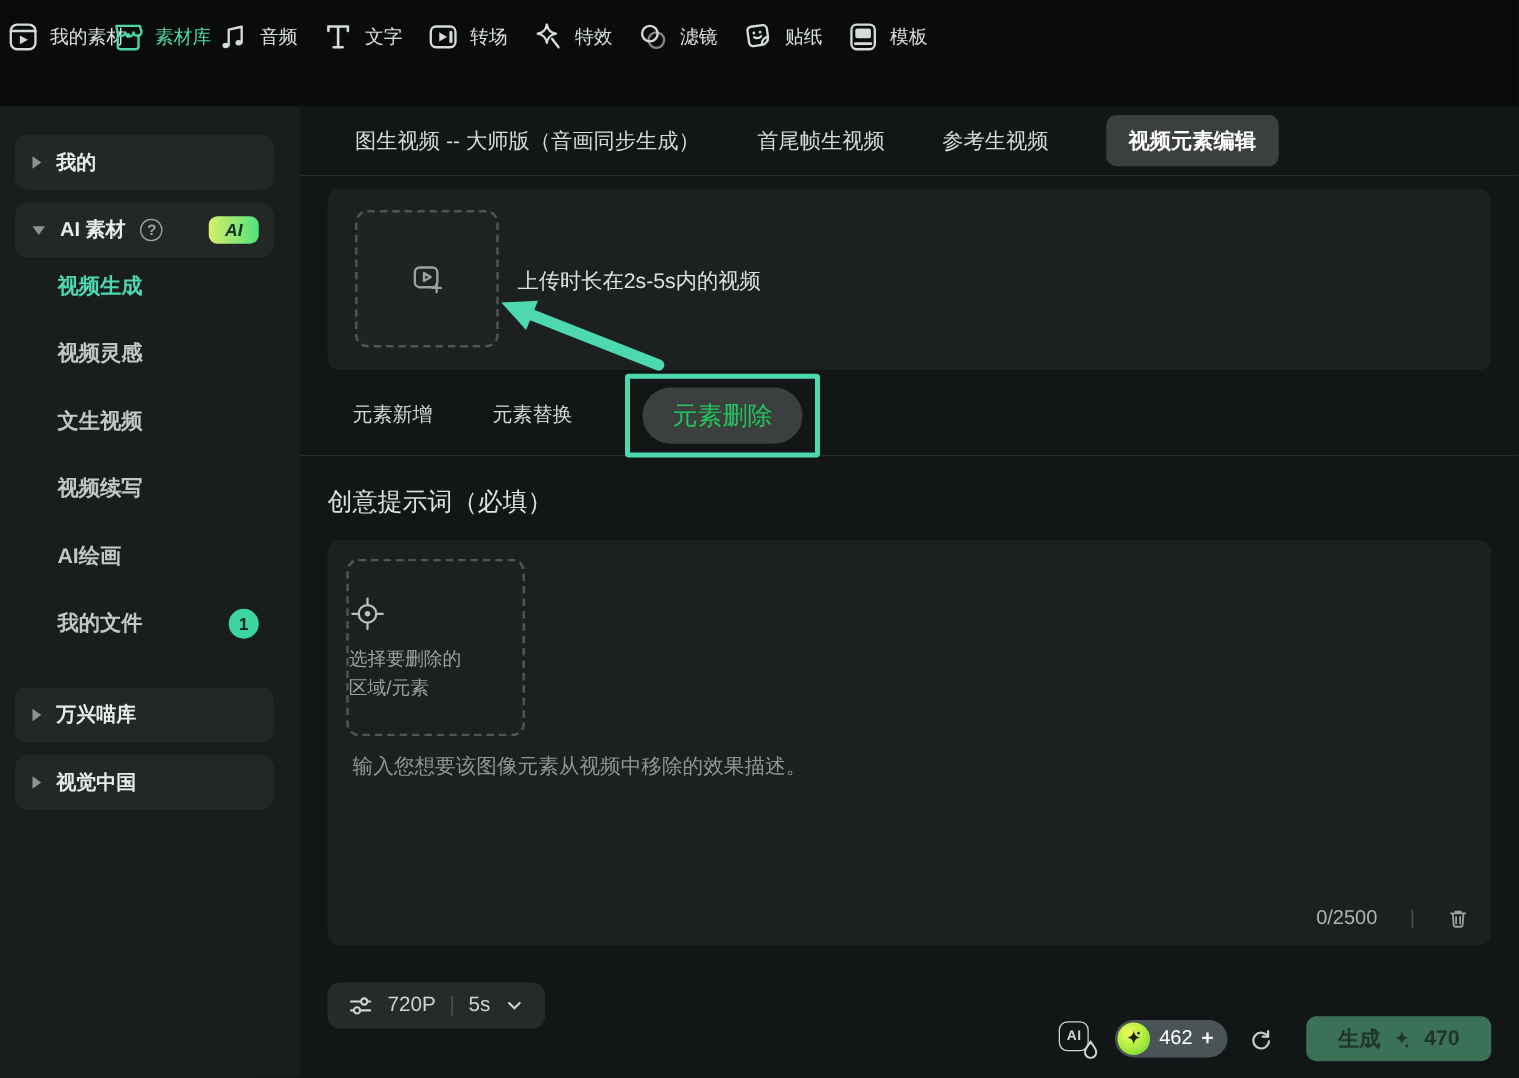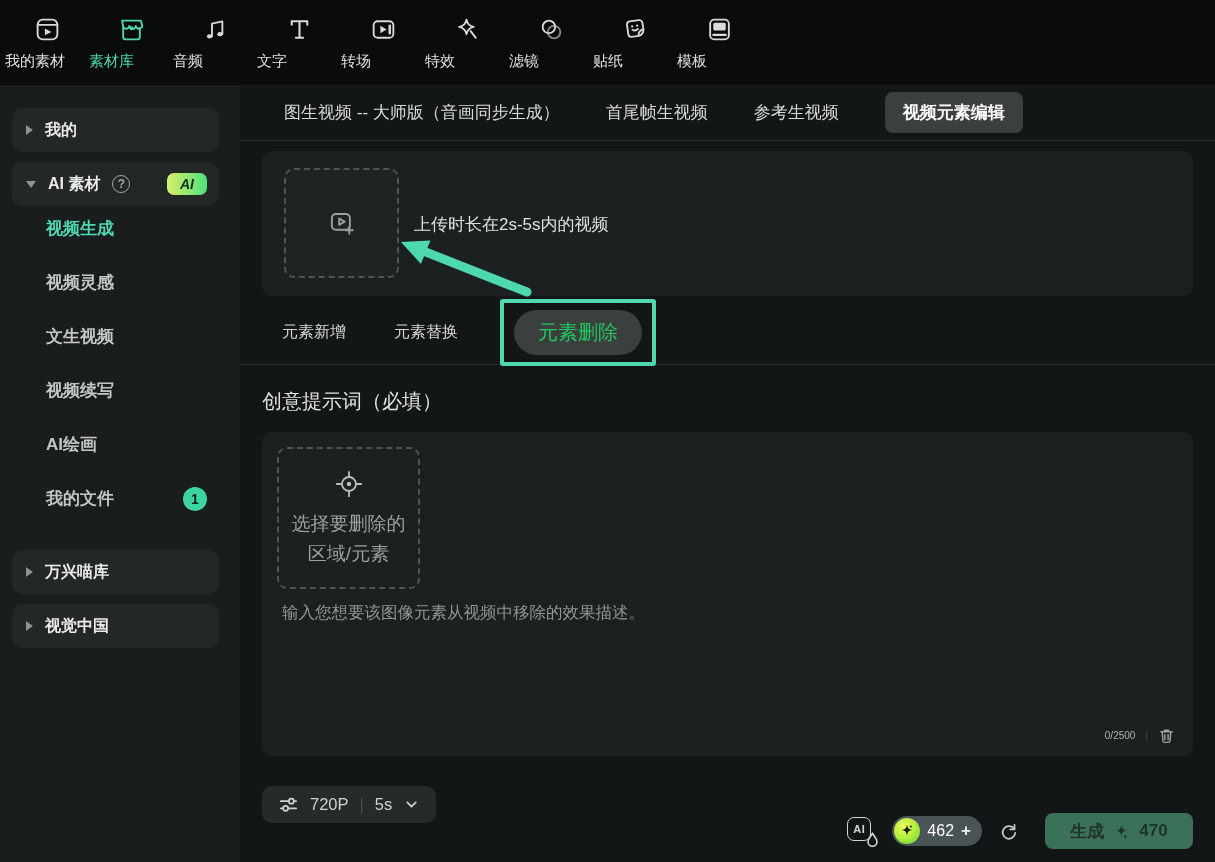--- a/index.html
+++ b/index.html
@@ -14,21 +14,21 @@
     --txt:#e4e7e6;
     --muted:#8f9694;
     --icon:#d6dad8;
   }
   *{box-sizing:border-box;margin:0;padding:0}
   html,body{width:1215px;height:862px;overflow:hidden}
   body{background:var(--bg);font-family:"Liberation Sans","DejaVu Sans",sans-serif;color:var(--txt);-webkit-font-smoothing:antialiased}
 
   
   .topbar{height:85px;background:var(--topbar);display:flex;align-items:flex-start;padding:14px 0 0 5px}
-  .tb-item{width:84px;display:flex;flex-direction:column;gap:8px;cursor:pointer}
+  .tb-item{width:84px;display:flex;flex-direction:row;align-items:center;gap:8px;cursor:pointer}
   .tb-icon{height:30px;display:flex;align-items:center;justify-content:center}
   .tb-icon svg{stroke:var(--icon);fill:none;stroke-width:1.8;stroke-linecap:round;stroke-linejoin:round}
   .tb-icon svg .fl{fill:var(--icon);stroke:none}
   .tb-label{font-size:15px;color:#dde1df;white-space:nowrap}
   .tb-item.active .tb-label{color:var(--teal)}
   .tb-item.active svg{stroke:var(--teal)}
   .tb-item.active svg .fl{fill:var(--teal)}
 
   
   .shell{display:flex;height:777px}
@@ -60,25 +60,25 @@
 
   .subtab-row{margin-top:16px;height:40px;display:flex;align-items:center;gap:48px;padding-left:20px;font-size:16px}
   .subtab{color:#d2d6d4;font-weight:normal;cursor:pointer}
   .remove-wrap{position:relative;margin-left:8px}
   .removepill{background:var(--pill);border-radius:999px;padding:9px 24px;font-weight:normal;font-size:20px;color:#22c55e;cursor:pointer;position:relative;display:inline-block}
   .hl-box{position:absolute;left:-14px;right:-14px;top:-11px;bottom:-11px;border:4px solid var(--teal);border-radius:3px;pointer-events:none}
   .divider2{height:1px;background:var(--line);margin:12px -22px 0}
 
   .prompt-label{margin-top:23px;font-size:20px;color:#dde1df}
   .prompt-card{margin-top:17px;height:324px;background:var(--card);border-radius:10px;position:relative;cursor:text}
-  .select-box{position:absolute;left:15px;top:15px;width:143px;height:142px;border:2px dashed #4d5555;border-radius:10px;display:flex;flex-direction:column;align-items:center;justify-content:center;gap:4px;color:#9aa19e;font-size:19px;text-align:center;cursor:pointer}
+  .select-box{position:absolute;left:15px;top:15px;width:143px;height:142px;border:2px dashed #4d5555;border-radius:10px;display:flex;flex-direction:column;align-items:flex-start;justify-content:center;gap:4px;color:#9aa19e;font-size:15px;text-align:center;cursor:pointer}
   .select-box svg{stroke:#b9bfbd;fill:none;stroke-width:1.8;stroke-linecap:round;margin-bottom:8px}
   .select-box svg .fl{fill:#b9bfbd;stroke:none}
   .prompt-ph{position:absolute;left:20px;top:170px;font-size:16.5px;color:var(--muted)}
-  .counter{position:absolute;right:18px;bottom:12px;display:flex;align-items:center;gap:10px;color:#aeb4b2;font-size:10px}
+  .counter{position:absolute;right:18px;bottom:12px;display:flex;gap:26px;color:#aeb4b2;font-size:16px}
   .counter .sep{color:#4a504e}
   .counter svg{stroke:#9da3a1;fill:none;stroke-width:1.5;stroke-linecap:round;cursor:pointer}
 
   .settings-pill{margin-top:30px;display:inline-flex;align-items:center;gap:11px;height:37px;padding:0 16px;background:#262b2a;border-radius:10px;color:#ced3d1;font-size:16.5px;cursor:pointer}
   .settings-pill .sep{color:#4a504e}
   .settings-pill svg{stroke:#cfd4d2;fill:none;stroke-width:1.8;stroke-linecap:round}
 
   .footer{position:absolute;right:22px;bottom:13px;display:flex;align-items:center;gap:15px}
   .ai-tool{position:relative;width:30px;height:28px;cursor:pointer}
   .ai-tool .box{width:24px;height:24px;border:1.7px solid #d2d7d5;border-radius:7px;display:flex;align-items:center;justify-content:center;font-size:11px;font-weight:bold;color:#d2d7d5;letter-spacing:.5px}

